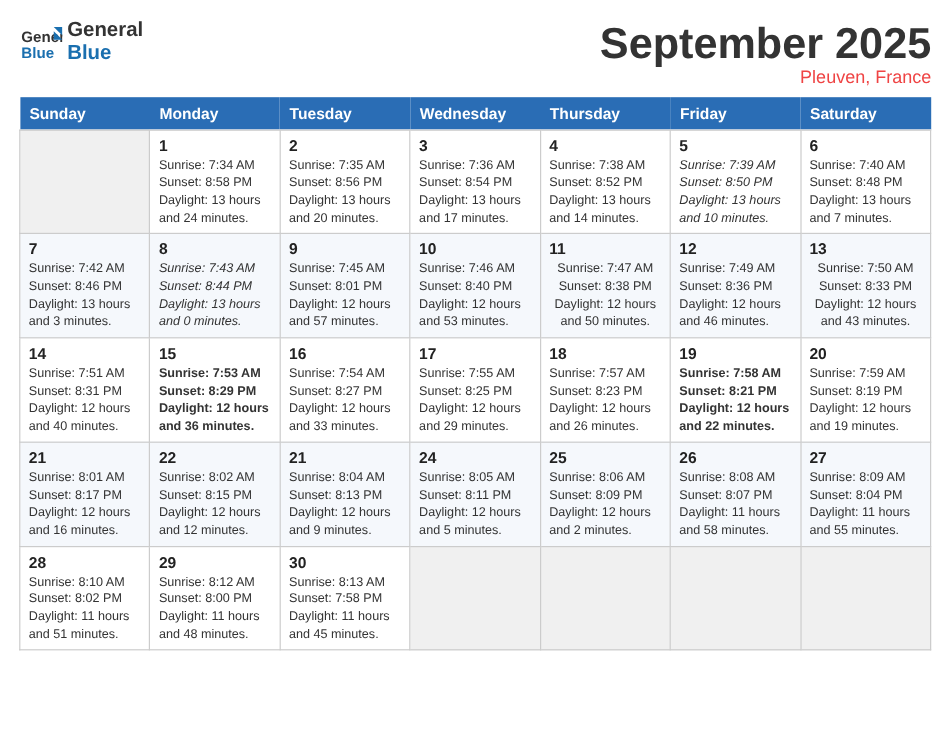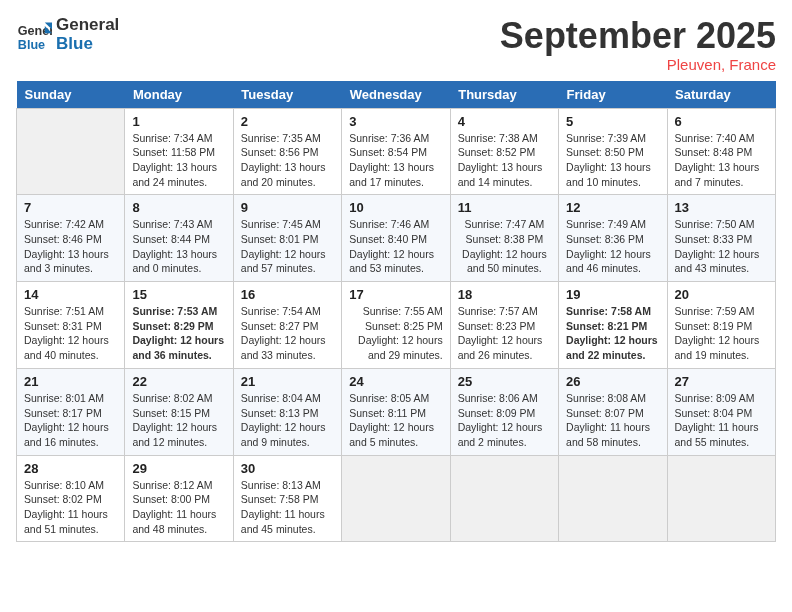--- a/index.html
+++ b/index.html
@@ -108,21 +108,21 @@
         <th>Friday</th>
         <th>Saturday</th>
       </tr>
   </thead>
   <tbody id="calendar-body">
   <tr>
         <td class="empty"></td>
         <td>
           <span class="day-number">1</span>
           <div class="day-info" style="white-space: pre-line;">Sunrise: 7:34 AM
-Sunset: 11:58 PM
+Sunset: 8:58 PM
 Daylight: 13 hours and 24 minutes.</div>
         </td>
         <td>
           <span class="day-number">2</span>
           <div class="day-info" style="white-space: pre-line;">Sunrise: 7:35 AM
 Sunset: 8:56 PM
 Daylight: 13 hours and 20 minutes.</div>
         </td>
         <td>
           <span class="day-number">3</span>
@@ -131,41 +131,41 @@
 Daylight: 13 hours and 17 minutes.</div>
         </td>
         <td>
           <span class="day-number">4</span>
           <div class="day-info" style="white-space: pre-line;">Sunrise: 7:38 AM
 Sunset: 8:52 PM
 Daylight: 13 hours and 14 minutes.</div>
         </td>
         <td>
           <span class="day-number">5</span>
-          <div class="day-info" style="white-space: pre-line;">Sunrise: 7:39 AM
+          <div class="day-info" style="white-space: pre-line; font-style: italic;">Sunrise: 7:39 AM
 Sunset: 8:50 PM
 Daylight: 13 hours and 10 minutes.</div>
         </td>
         <td>
           <span class="day-number">6</span>
           <div class="day-info" style="white-space: pre-line;">Sunrise: 7:40 AM
 Sunset: 8:48 PM
 Daylight: 13 hours and 7 minutes.</div>
         </td>
       </tr>
       <tr>
         <td>
           <span class="day-number">7</span>
           <div class="day-info" style="white-space: pre-line;">Sunrise: 7:42 AM
 Sunset: 8:46 PM
 Daylight: 13 hours and 3 minutes.</div>
         </td>
         <td>
           <span class="day-number">8</span>
-          <div class="day-info" style="white-space: pre-line;">Sunrise: 7:43 AM
+          <div class="day-info" style="white-space: pre-line; font-style: italic;">Sunrise: 7:43 AM
 Sunset: 8:44 PM
 Daylight: 13 hours and 0 minutes.</div>
         </td>
         <td>
           <span class="day-number">9</span>
           <div class="day-info" style="white-space: pre-line;">Sunrise: 7:45 AM
 Sunset: 8:01 PM
 Daylight: 12 hours and 57 minutes.</div>
         </td>
         <td>
@@ -181,21 +181,21 @@
 Daylight: 12 hours and 50 minutes.</div>
         </td>
         <td>
           <span class="day-number">12</span>
           <div class="day-info" style="white-space: pre-line;">Sunrise: 7:49 AM
 Sunset: 8:36 PM
 Daylight: 12 hours and 46 minutes.</div>
         </td>
         <td>
           <span class="day-number">13</span>
-          <div class="day-info" style="white-space: pre-line;">Sunrise: 7:50 AM
+          <div class="day-info" style="white-space: pre-line; text-align: center;">Sunrise: 7:50 AM
 Sunset: 8:33 PM
 Daylight: 12 hours and 43 minutes.</div>
         </td>
       </tr>
       <tr>
         <td>
           <span class="day-number">14</span>
           <div class="day-info" style="white-space: pre-line;">Sunrise: 7:51 AM
 Sunset: 8:31 PM
 Daylight: 12 hours and 40 minutes.</div>
@@ -207,21 +207,21 @@
 Daylight: 12 hours and 36 minutes.</div>
         </td>
         <td>
           <span class="day-number">16</span>
           <div class="day-info" style="white-space: pre-line;">Sunrise: 7:54 AM
 Sunset: 8:27 PM
 Daylight: 12 hours and 33 minutes.</div>
         </td>
         <td>
           <span class="day-number">17</span>
-          <div class="day-info" style="white-space: pre-line; text-align: right;">Sunrise: 7:55 AM
+          <div class="day-info" style="white-space: pre-line;">Sunrise: 7:55 AM
 Sunset: 8:25 PM
 Daylight: 12 hours and 29 minutes.</div>
         </td>
         <td>
           <span class="day-number">18</span>
           <div class="day-info" style="white-space: pre-line;">Sunrise: 7:57 AM
 Sunset: 8:23 PM
 Daylight: 12 hours and 26 minutes.</div>
         </td>
         <td>

